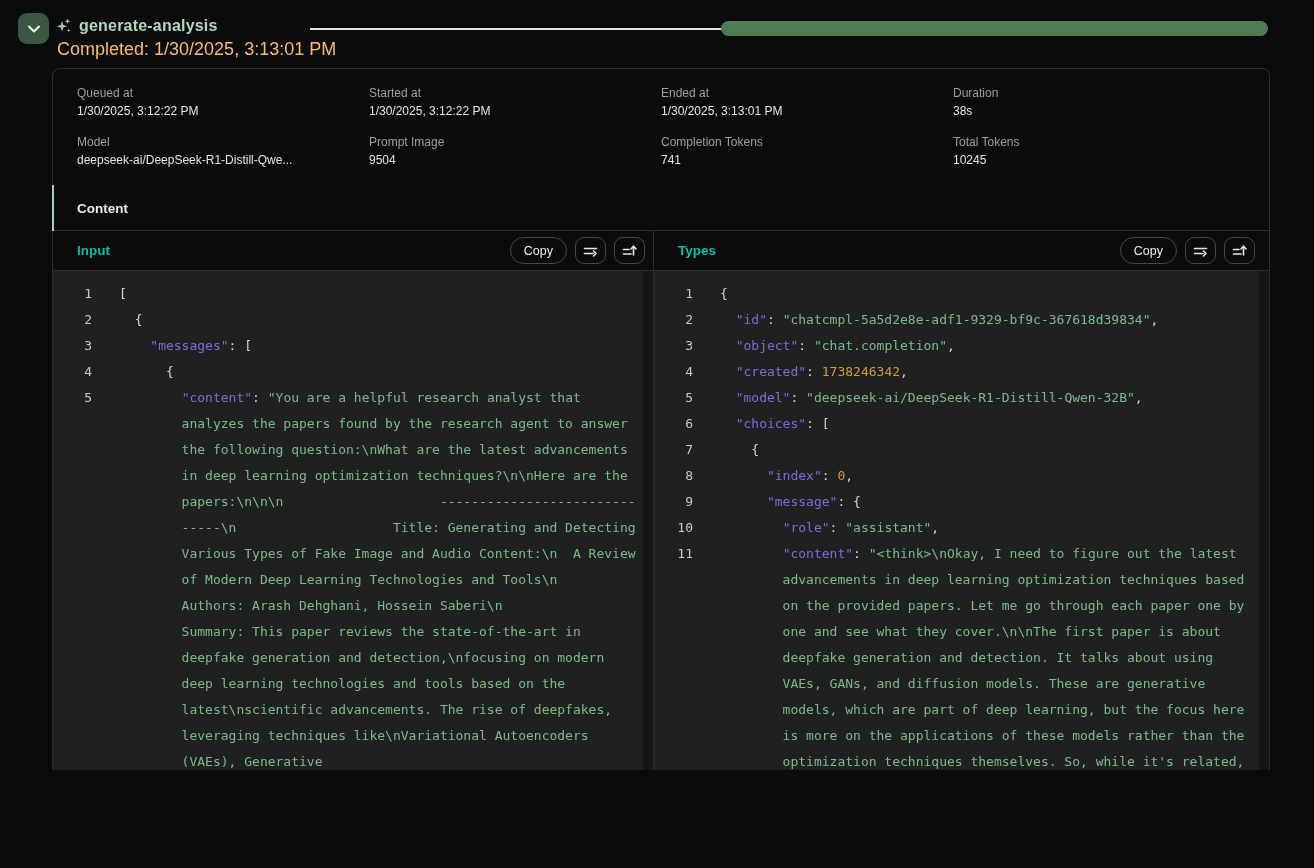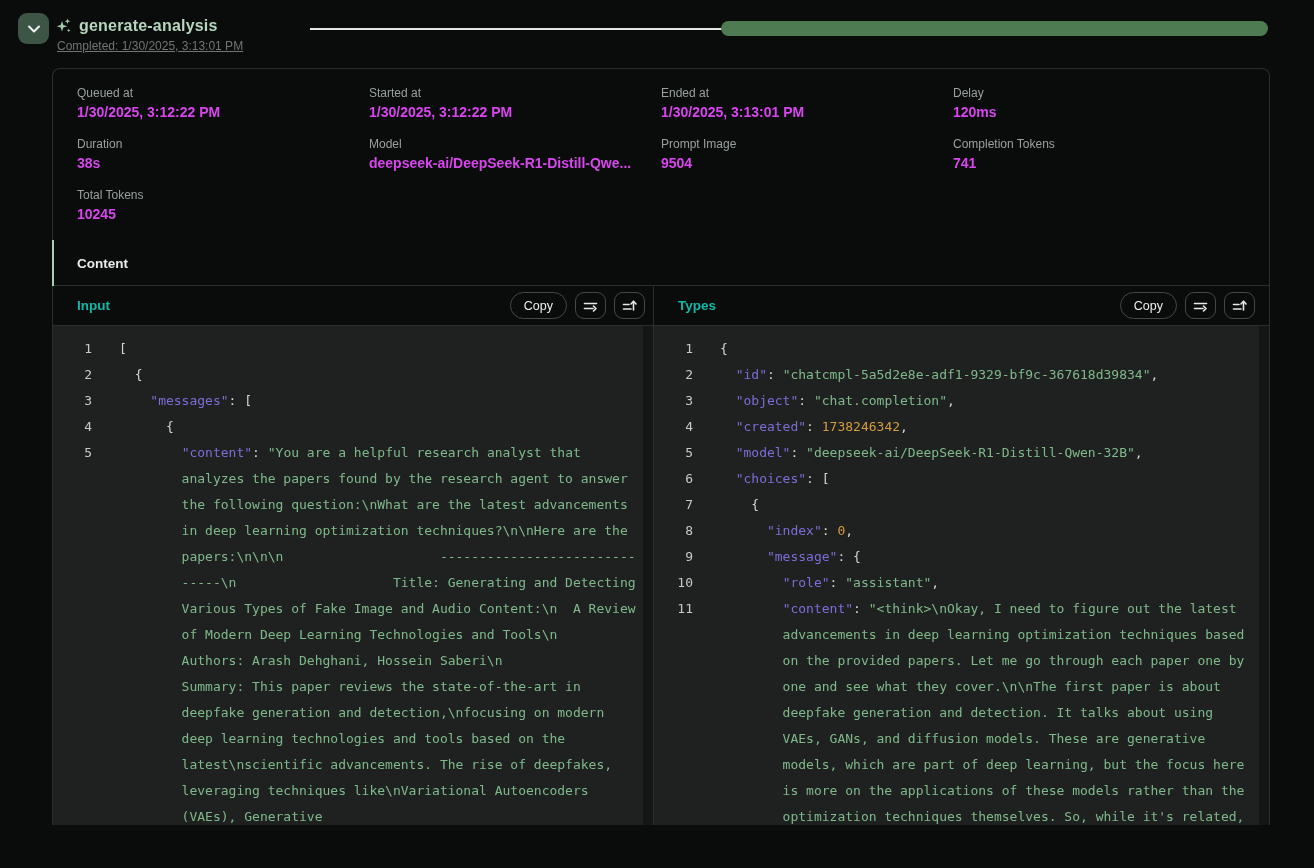--- a/index.html
+++ b/index.html
@@ -13,38 +13,38 @@
   
   .top-header { position:relative; height:68px; }
   .collapse-btn {
     position:absolute; left:18px; top:13px; width:31px; height:31px;
     border-radius:9px; border:none; background:var(--btn-green,#3c5544);
     display:flex; align-items:center; justify-content:center; cursor:pointer;
   }
   .head-text { position:absolute; left:56px; top:17px; }
   .title-row { display:flex; align-items:center; gap:7px; }
   .step-title { font-size:16px; font-weight:700; color:var(--title-green,#b6d6be); letter-spacing:.2px; }
-  .subtitle { margin-top:4px; margin-left:1px; font-size:12px; color:#737373;text-decoration:underline; }
+  .subtitle { margin-top:4px; margin-left:1px; font-size:18px; color:#fdba74; }
   .timeline-line { position:absolute; left:310px; top:28px; width:412px; height:1.5px; background:#e2e6e4; }
   .timeline-bar { position:absolute; left:721px; top:21px; width:547px; height:15px; border-radius:8px; background:var(--bar-green,#4f7b53); cursor:pointer; }
 
   
   .outer { margin:0 44px 0 52px; border:1px solid var(--border,#2b2e2e); border-radius:8px 8px 0 0; border-bottom:none; }
   .sec-header {
     height:46px; display:flex; align-items:center; padding:0 24px;
     border-bottom:1px solid var(--border,#2b2e2e);
     font-size:13.5px; font-weight:600; color:#e9eceb;
   }
   .step-fields {
     display:grid; grid-template-columns:repeat(4,1fr);
     padding:17px 24px 2px;
   }
   .field { margin-bottom:17px; }
   .f-label { font-size:12px; color:#9aa09f; margin-bottom:4px; }
-  .f-value { font-size:14px; font-weight:700; color:#d946ef; }
+  .f-value { font-size:12px; font-weight:400; color:#e5e5e5; }
 
   .content-bar {
     position:relative; height:45px; display:flex; align-items:center;
     padding:0 24px; border-bottom:1px solid var(--border,#2b2e2e);
     font-size:13.5px; font-weight:600; color:#e9eceb;
   }
   .content-bar::before {
     content:""; position:absolute; left:-1px; top:-1px; bottom:-1px; width:2px;
     background:var(--accent-green,#a9cdb1);
   }
@@ -121,24 +121,20 @@
         </div>
         <div class="field">
           <div class="f-label">Started at</div>
           <div class="f-value">1/30/2025, 3:12:22 PM</div>
         </div>
         <div class="field">
           <div class="f-label">Ended at</div>
           <div class="f-value">1/30/2025, 3:13:01 PM</div>
         </div>
         <div class="field">
-          <div class="f-label">Delay</div>
-          <div class="f-value">120ms</div>
-        </div>
-        <div class="field">
           <div class="f-label">Duration</div>
           <div class="f-value">38s</div>
         </div>
         <div class="field">
           <div class="f-label">Model</div>
           <div class="f-value">deepseek-ai/DeepSeek-R1-Distill-Qwe...</div>
         </div>
         <div class="field">
           <div class="f-label">Prompt Image</div>
           <div class="f-value">9504</div>

